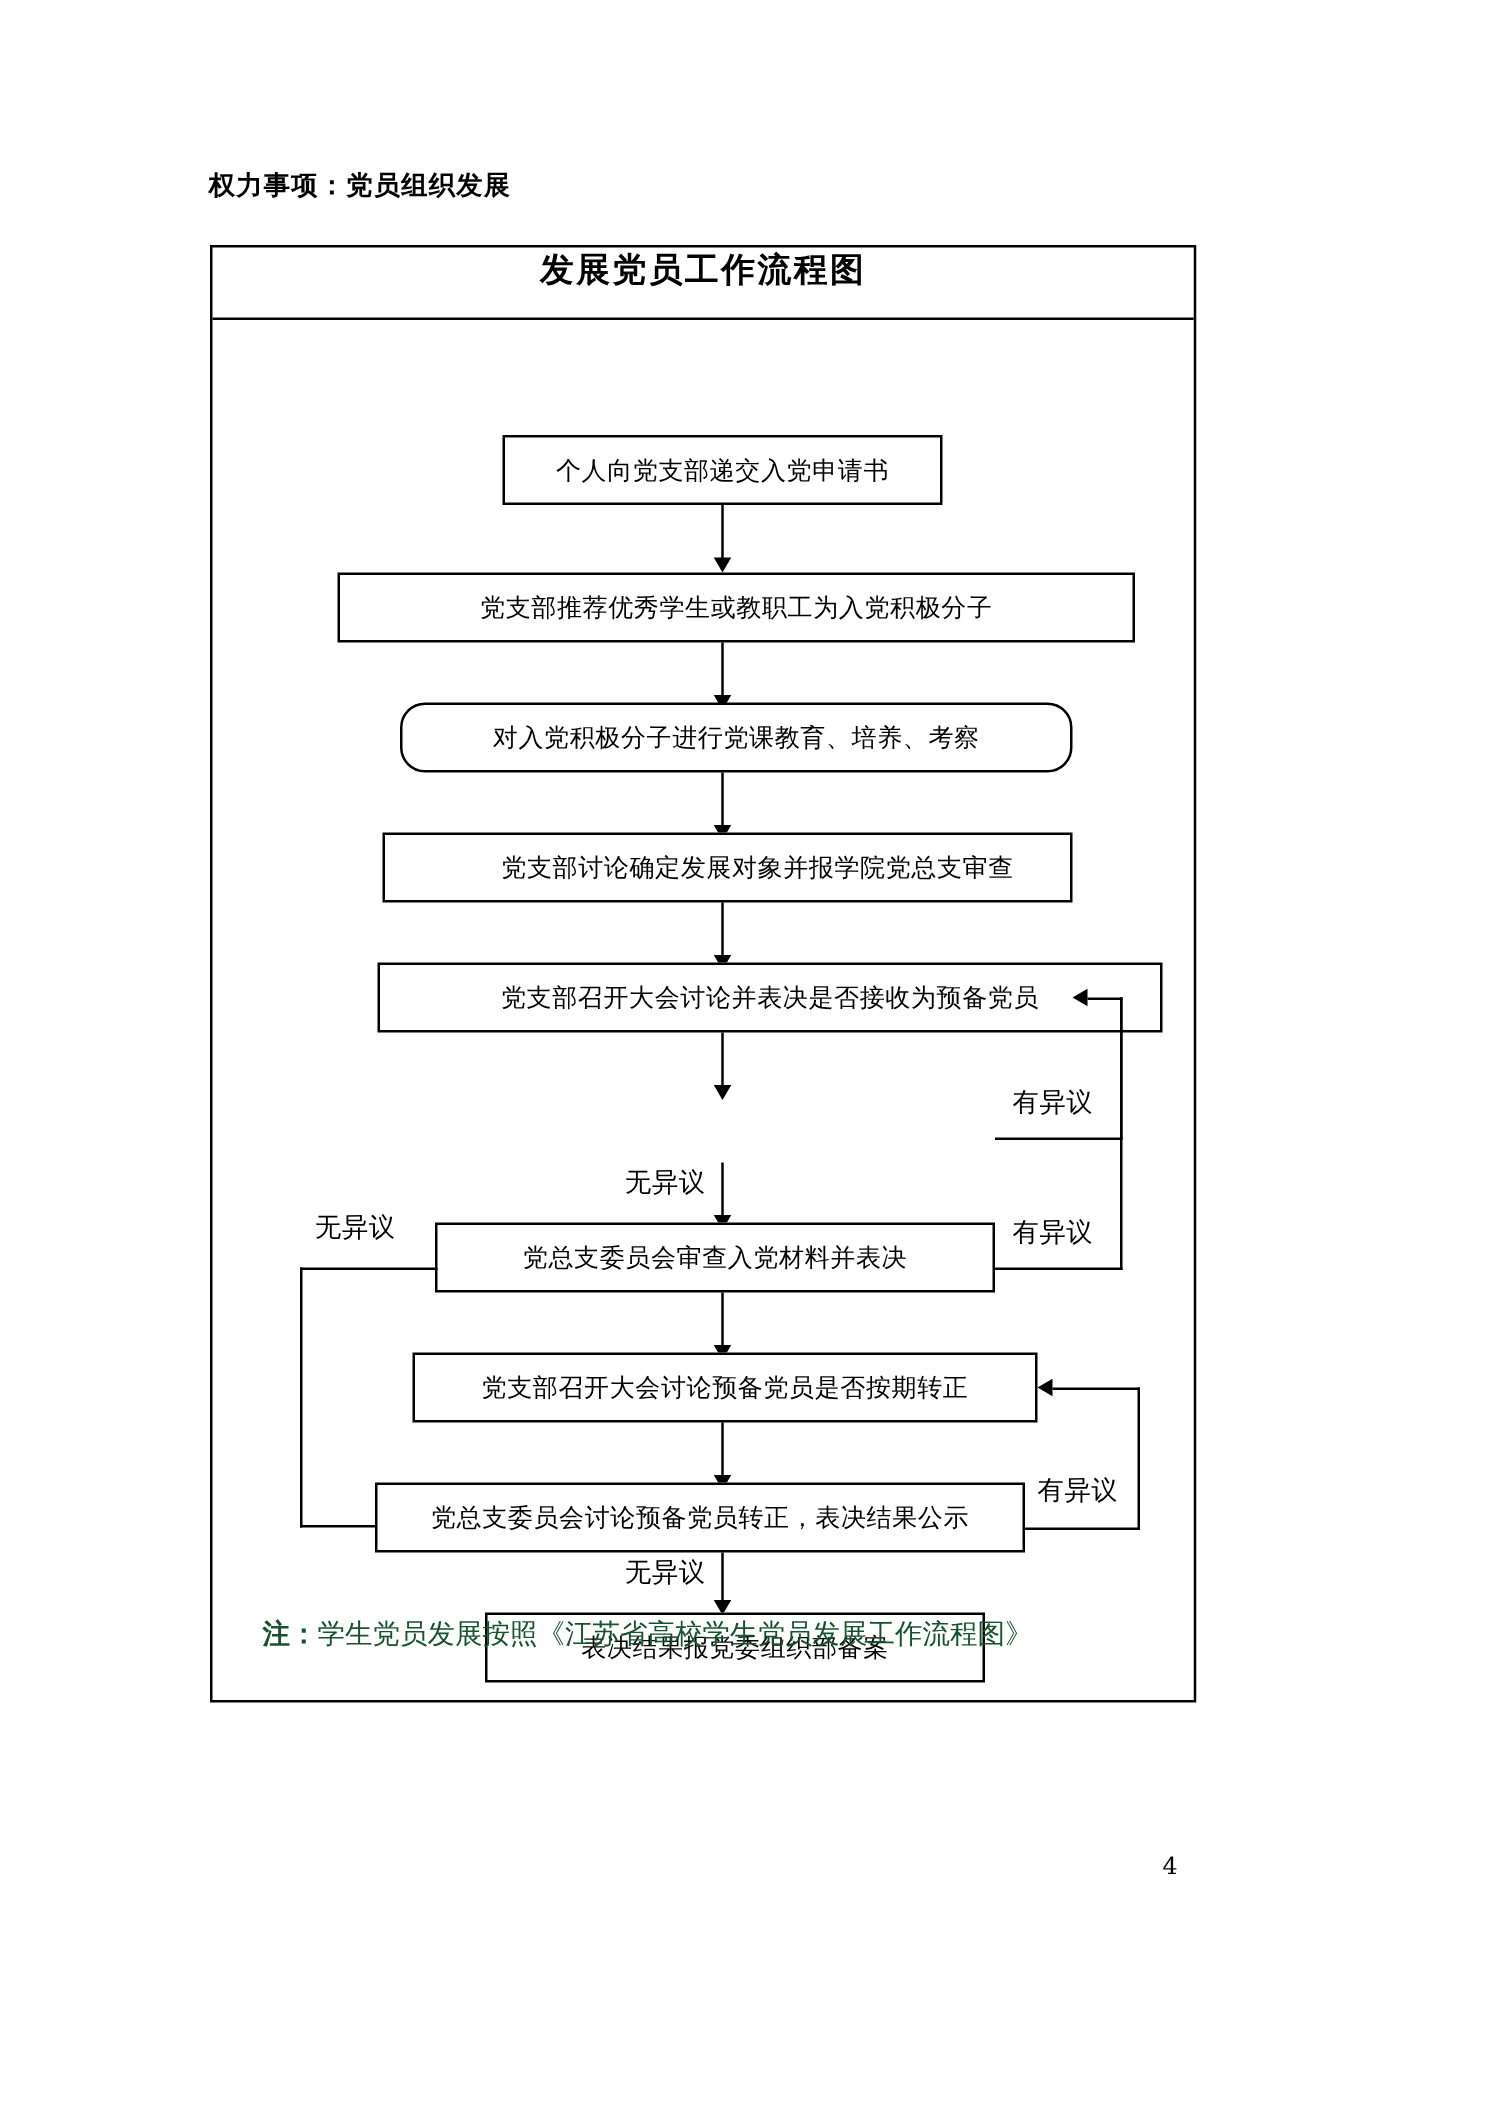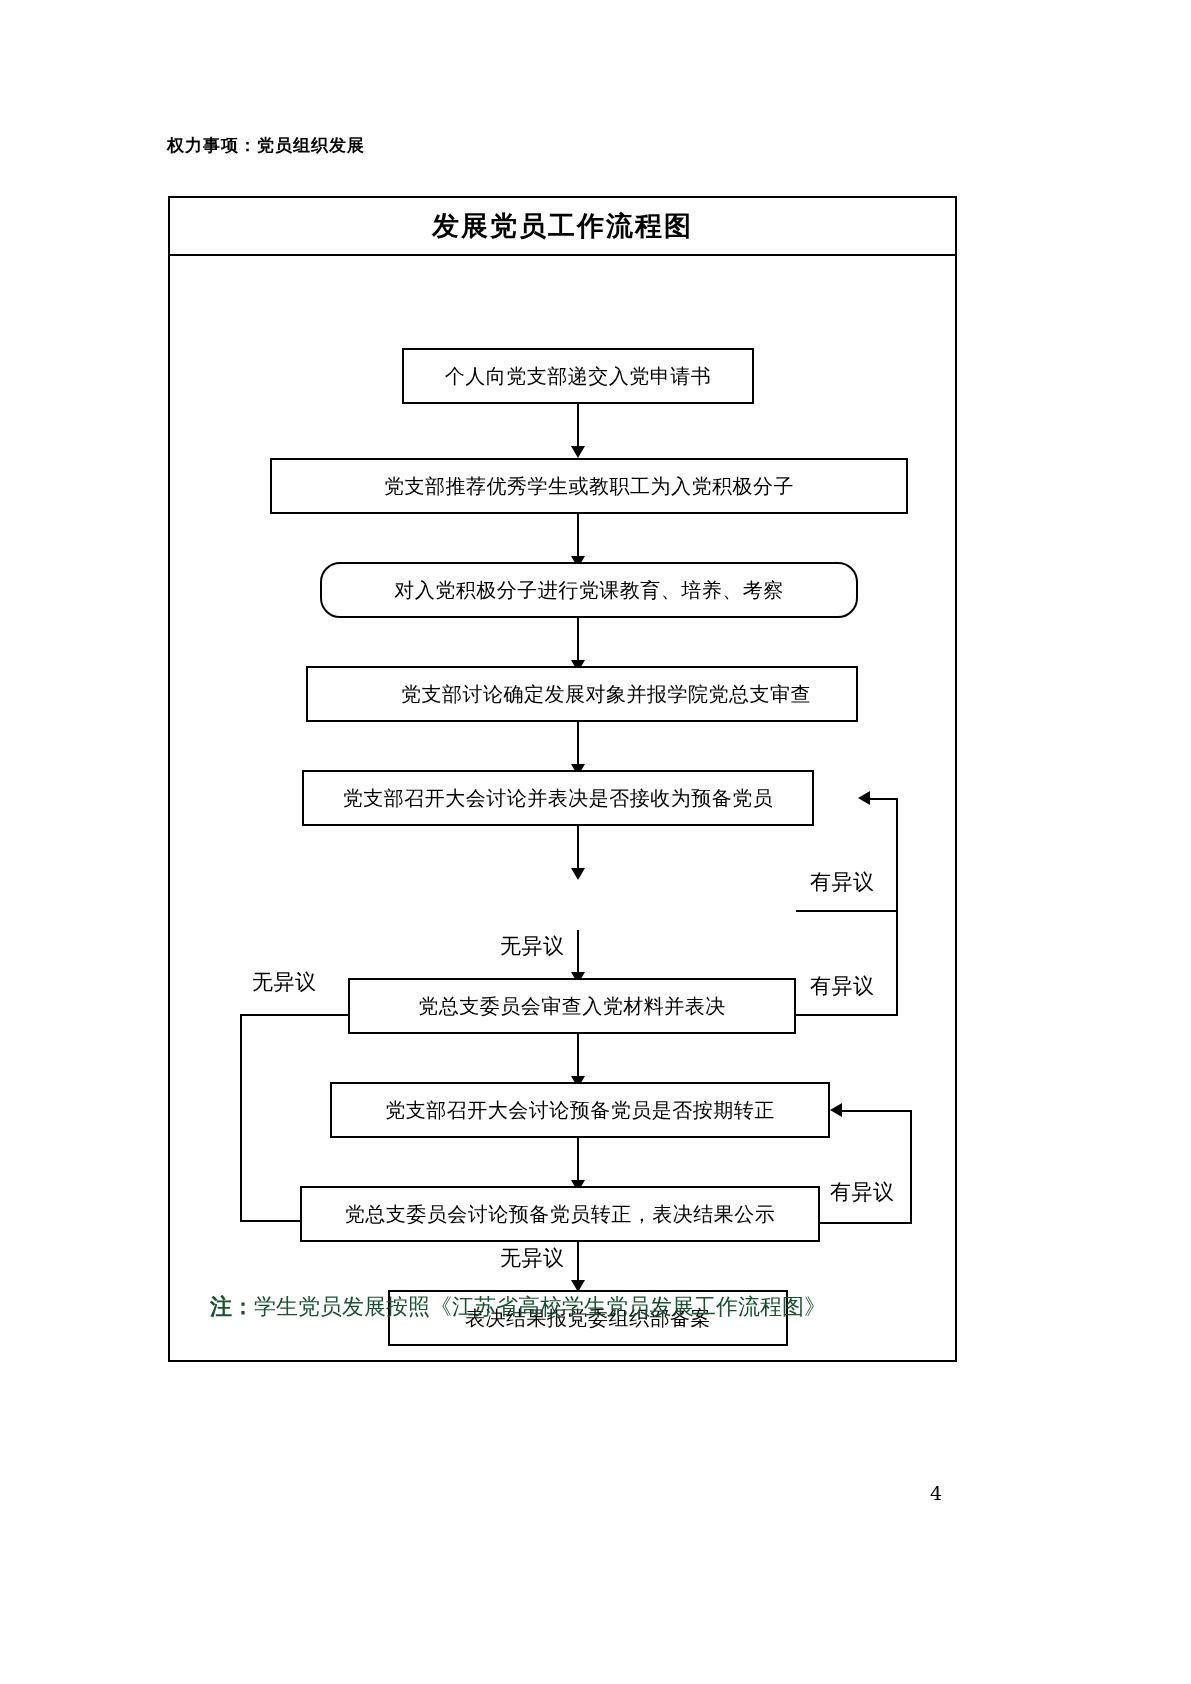--- a/index.html
+++ b/index.html
@@ -14,21 +14,21 @@
     background: #ffffff;
     font-family: "DejaVu Serif", "Liberation Serif", serif;
     overflow: hidden;
   }
 
   
   .doc-heading {
     position: absolute;
     left: 167px;
     top: 134px;
-    font-size: 17px;
+    font-size: 21px;
     font-weight: bold;
     letter-spacing: 1px;
     color: #000;
     white-space: nowrap;
   }
 
   
   .frame {
     position: absolute;
     left: 168px;
@@ -40,21 +40,21 @@
   }
   .frame-title-row {
     position: absolute;
     left: 0;
     top: 0;
     width: 100%;
     height: 58px;
     border-bottom: 2px solid #000;
     box-sizing: border-box;
     display: flex;
-    align-items: center;
+    align-items: flex-start;
     justify-content: center;
   }
   .frame-title {
     font-size: 27px;
     font-weight: bold;
     letter-spacing: 2px;
     color: #000;
   }
 
   
@@ -168,21 +168,21 @@
       </div>
       <div class="vline" style="left:407px; top:362px; height:48px;"></div>
       <div class="arrow-down" style="left:401px; top:404px;"></div>
 
       <div class="node" style="left:136px; top:410px; width:552px; height:56px;padding-left:48px;">
         <span>党支部讨论确定发展对象并报学院党总支审查</span>
       </div>
       <div class="vline" style="left:407px; top:466px; height:48px;"></div>
       <div class="arrow-down" style="left:401px; top:508px;"></div>
 
-      <div class="node" style="left:132px; top:514px; width:512px; height:56px;">
+      <div class="node" style="left:132px; top:514px; width:628px; height:56px;">
         <span>党支部召开大会讨论并表决是否接收为预备党员</span>
       </div>
       <div class="vline" style="left:407px; top:570px; height:48px;"></div>
       <div class="arrow-down" style="left:401px; top:612px;"></div>
 
 
       <div class="hline" style="left:626px; top:654px; width:102px;"></div>
       <div class="vline" style="left:726px; top:542px; height:114px;"></div>
       <div class="hline" style="left:700px; top:542px; width:28px;"></div>
       <div class="arrow-left" style="left:688px; top:535px;"></div>

